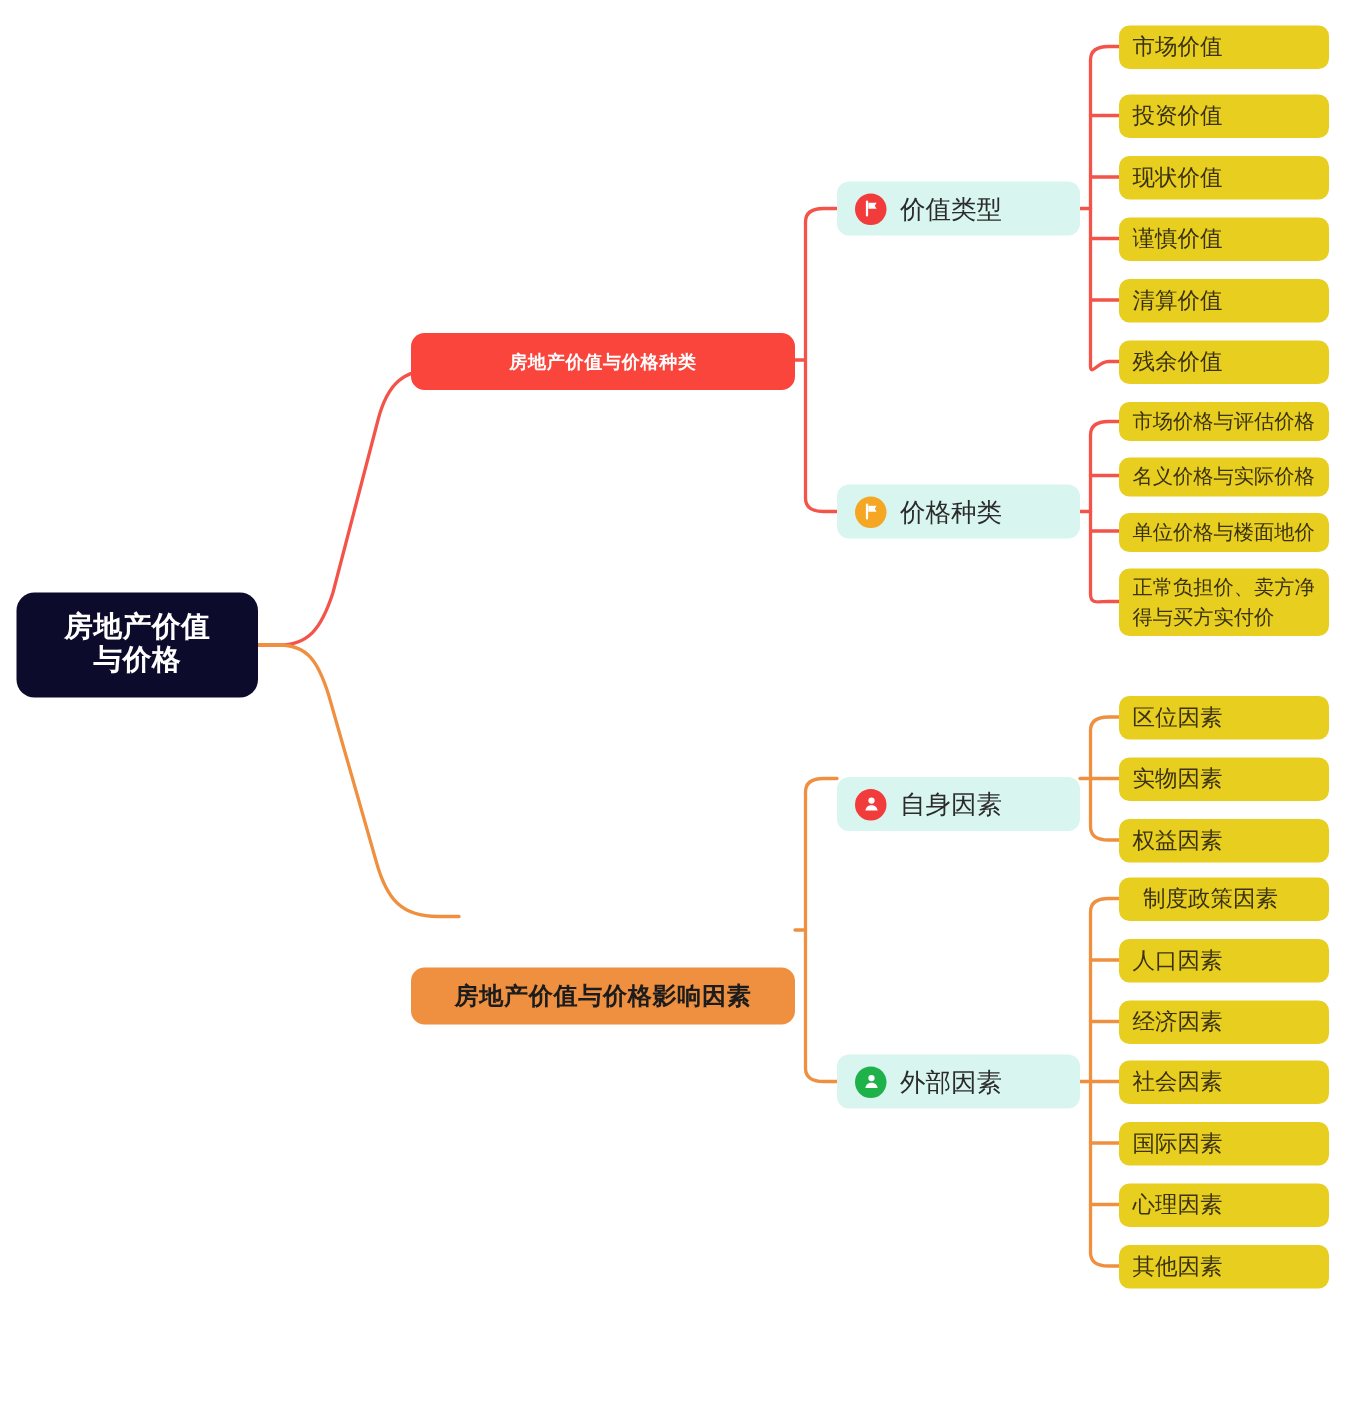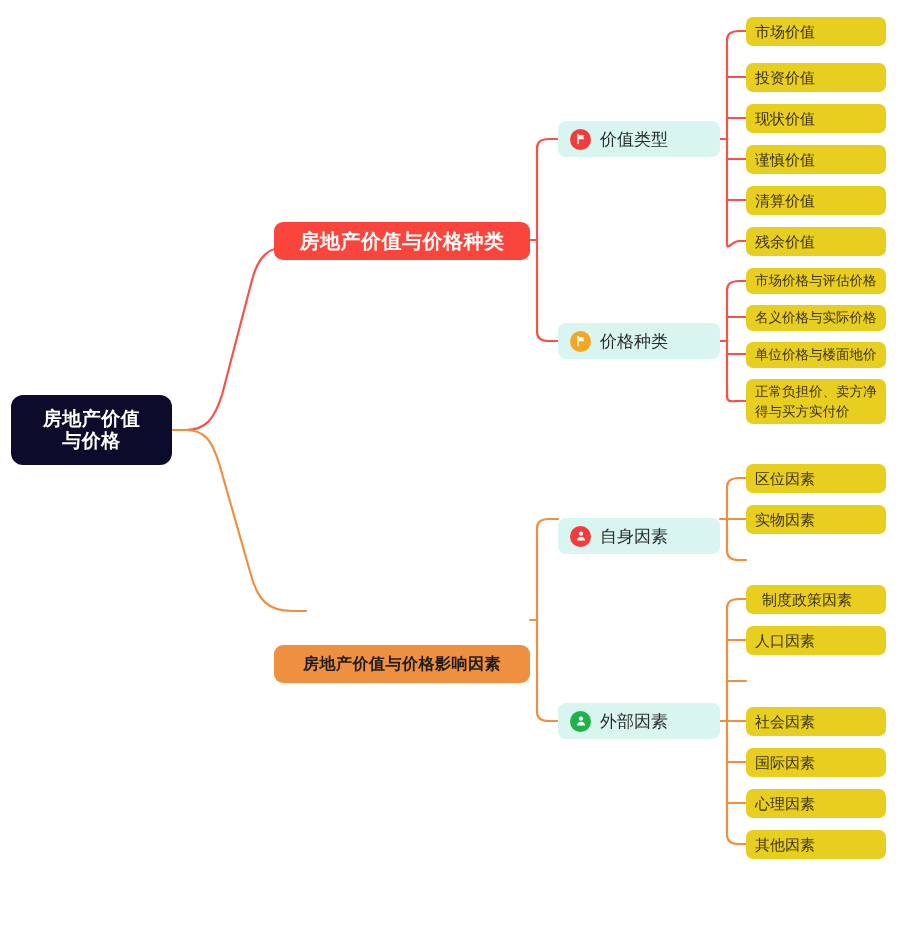--- a/index.html
+++ b/index.html
@@ -47,21 +47,21 @@
     justify-content: center;
     text-align: center;
     border-radius: 12px;
     letter-spacing: 0.5px;
   }
   
   .node-b1 {
     background: #f9453b;
     color: #ffffff;
     font-weight: bold;
-    font-size: 20px;
+    font-size: 12px;
     justify-content: center;
     text-align: center;
     border-radius: 9px;
     letter-spacing: 0.5px;
   }
   .node-b2 {
     background: #ef9040;
     color: #1c1c1c;
     font-weight: bold;
     font-size: 16px;
@@ -231,37 +231,43 @@
     </span>
     <span>自身因素</span>
   </div>
 
   <div class="node node-leaf" style="left:746px; top:464px; width:140px; height:29px;">
     <span>区位因素</span>
   </div>
   <div class="node node-leaf" style="left:746px; top:505px; width:140px; height:29px;">
     <span>实物因素</span>
   </div>
+  <div class="node node-leaf" style="left:746px; top:546px; width:140px; height:29px;">
+    <span>权益因素</span>
+  </div>
 
   <div class="node node-sub" style="left:558px; top:703px; width:162px; height:36px;">
     <span class="sub-icon" style="background:#20b24a;">
       <svg width="12" height="12" viewBox="0 0 12 12">
           <circle cx="6" cy="3.7" r="2.1" fill="#ffffff"></circle>
           <path d="M1.9 10.4 C2.3 7.9 4 6.8 6 6.8 C8 6.8 9.7 7.9 10.1 10.4 Z" fill="#ffffff"></path>
         </svg>
     </span>
     <span>外部因素</span>
   </div>
 
   <div class="node node-leaf" style="left:746px; top:585px; width:140px; height:29px;padding-left:16px;">
     <span>制度政策因素</span>
   </div>
   <div class="node node-leaf" style="left:746px; top:626px; width:140px; height:29px;">
     <span>人口因素</span>
   </div>
+  <div class="node node-leaf" style="left:746px; top:667px; width:140px; height:29px;">
+    <span>经济因素</span>
+  </div>
   <div class="node node-leaf" style="left:746px; top:707px; width:140px; height:29px;">
     <span>社会因素</span>
   </div>
   <div class="node node-leaf" style="left:746px; top:748px; width:140px; height:29px;">
     <span>国际因素</span>
   </div>
   <div class="node node-leaf" style="left:746px; top:789px; width:140px; height:29px;">
     <span>心理因素</span>
   </div>
   <div class="node node-leaf" style="left:746px; top:830px; width:140px; height:29px;">

